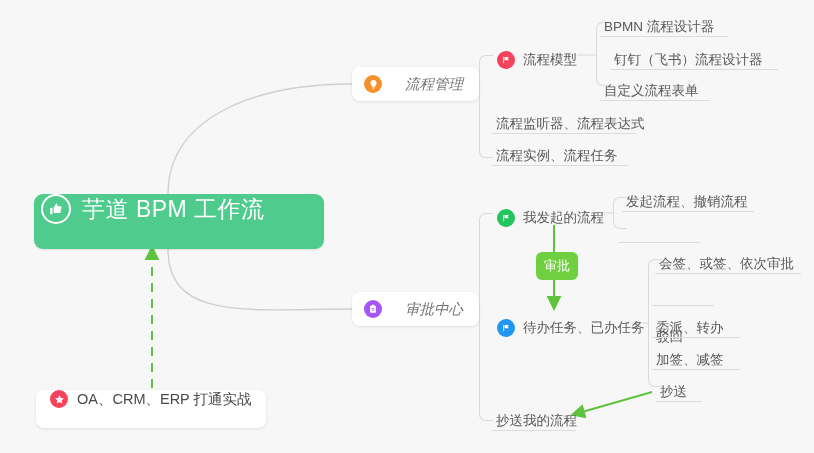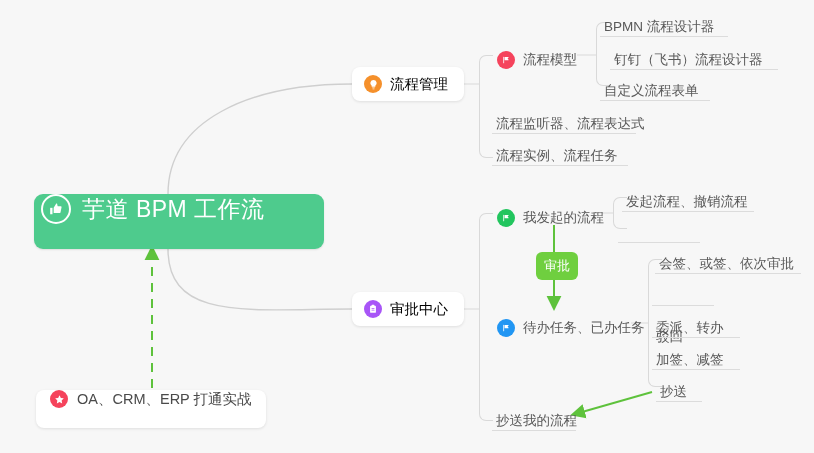--- a/index.html
+++ b/index.html
@@ -58,24 +58,25 @@
     background: #ffffff;
     border-radius: 8px;
     box-shadow: 0 1px 3px rgba(0,0,0,0.10);
     display: flex;
     align-items: center;
     box-sizing: border-box;
     padding: 0 16px 0 12px;
     height: 34px;
   }
   .branch-label {
-    color: #000000;
+    color: #737373;
     font-size: 14.5px;
-    margin-left: 8px;
-    white-space: nowrap;
+    margin-left: 23px;
+    white-space: nowrap;
+    font-style: italic;
   }
 
   
   .leaf {
     position: absolute;
     display: flex;
     align-items: flex-end;
     height: 28px;
     box-sizing: border-box;
     padding: 0 8px 0 4px;

